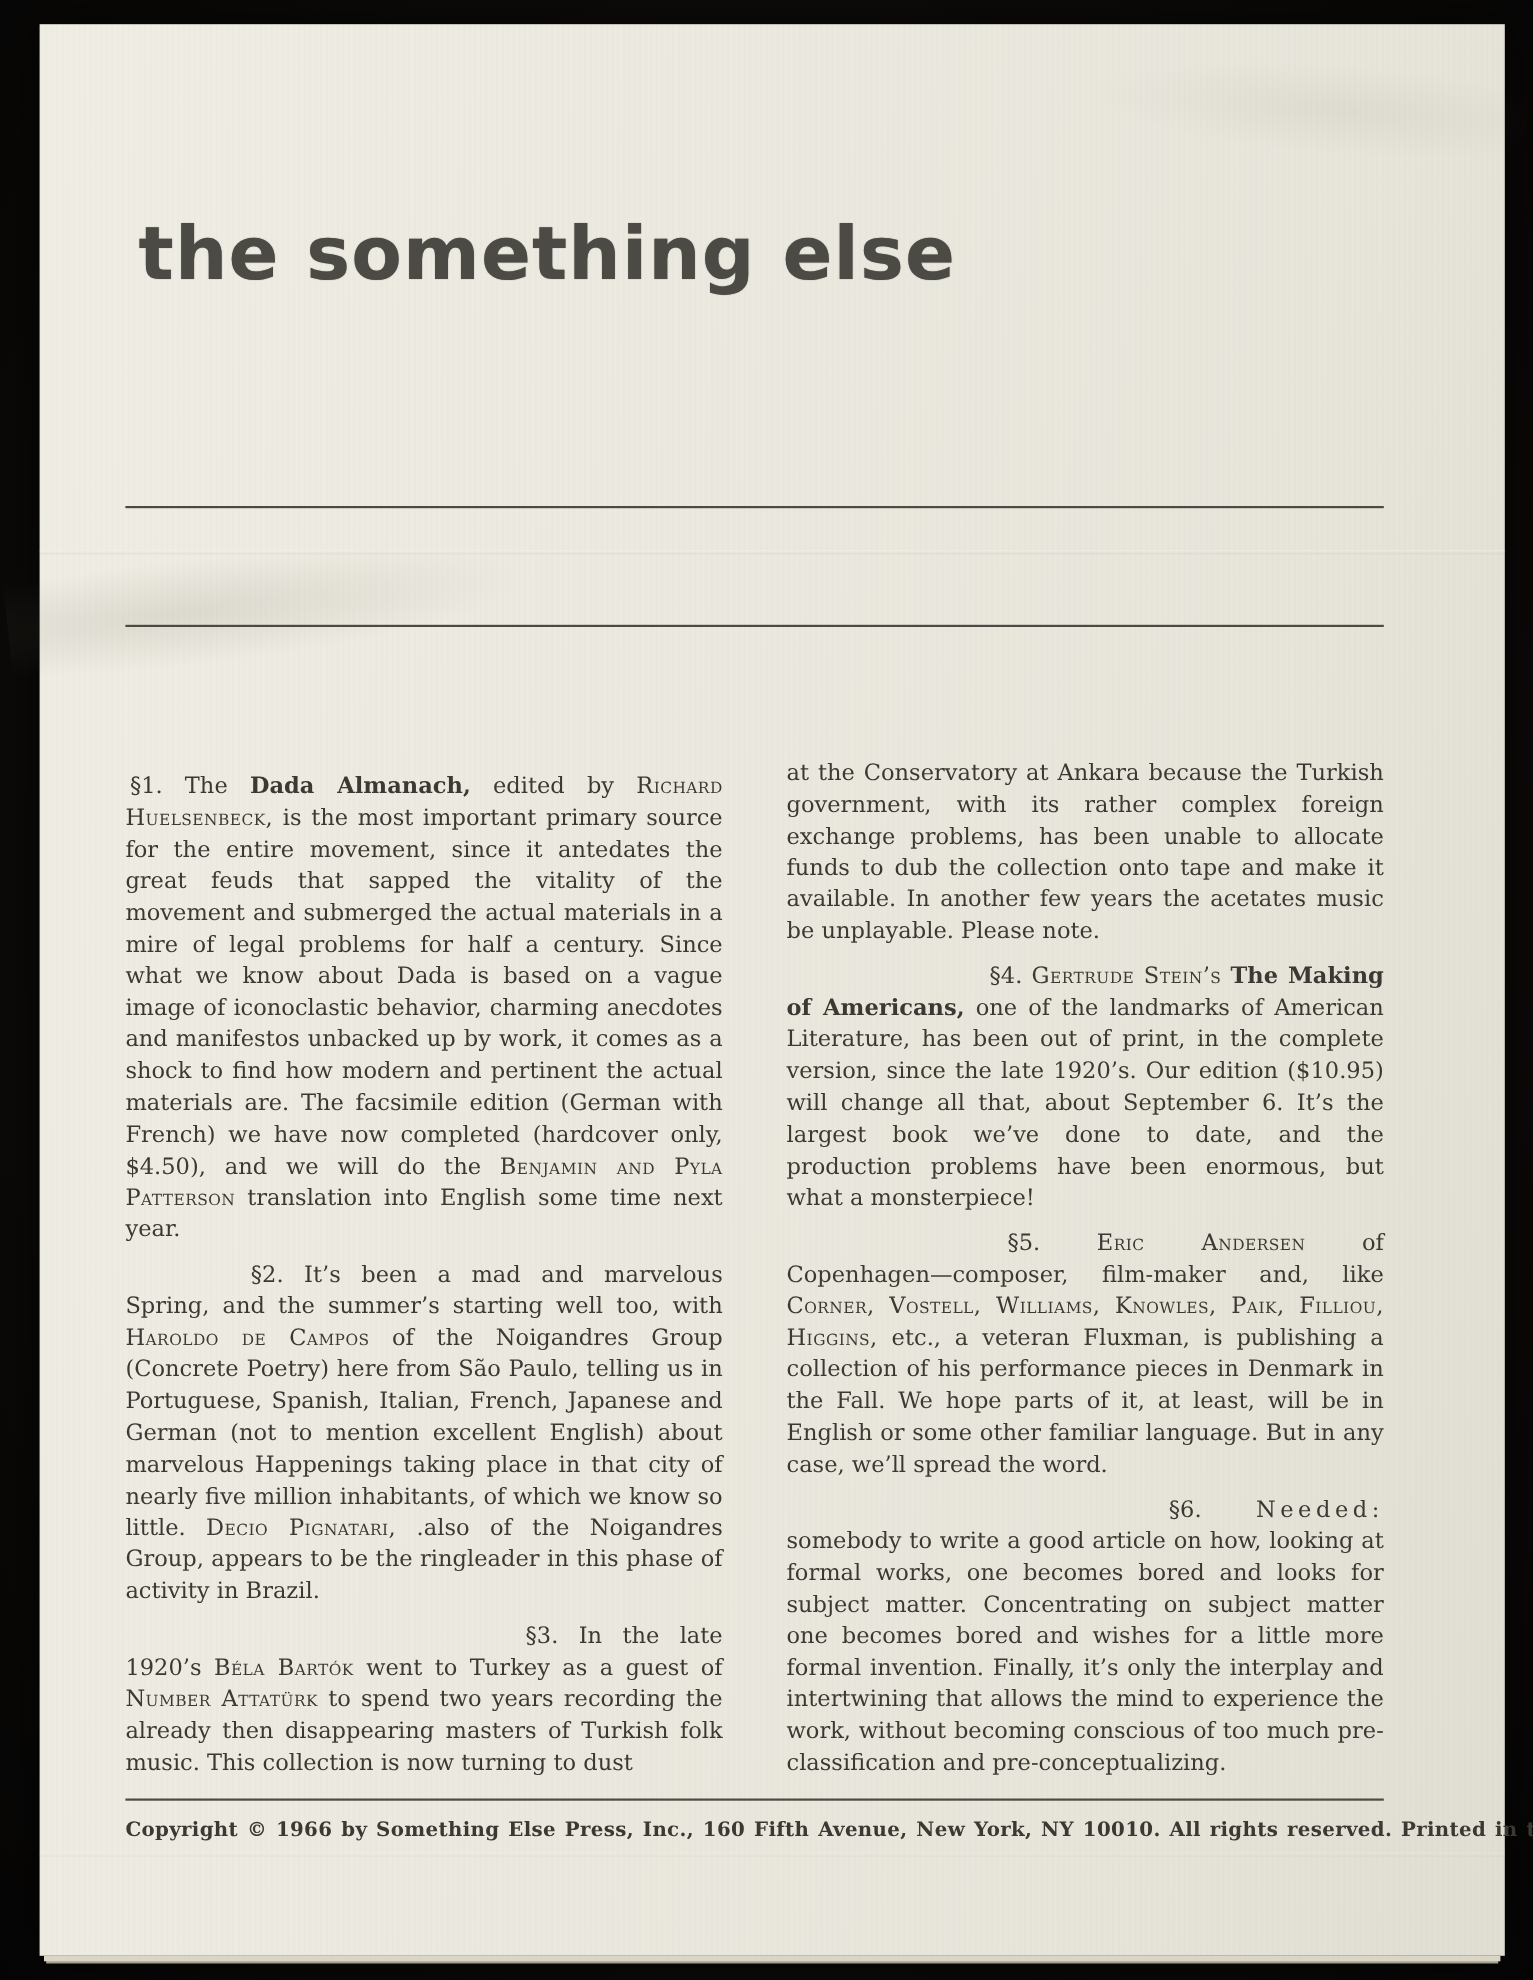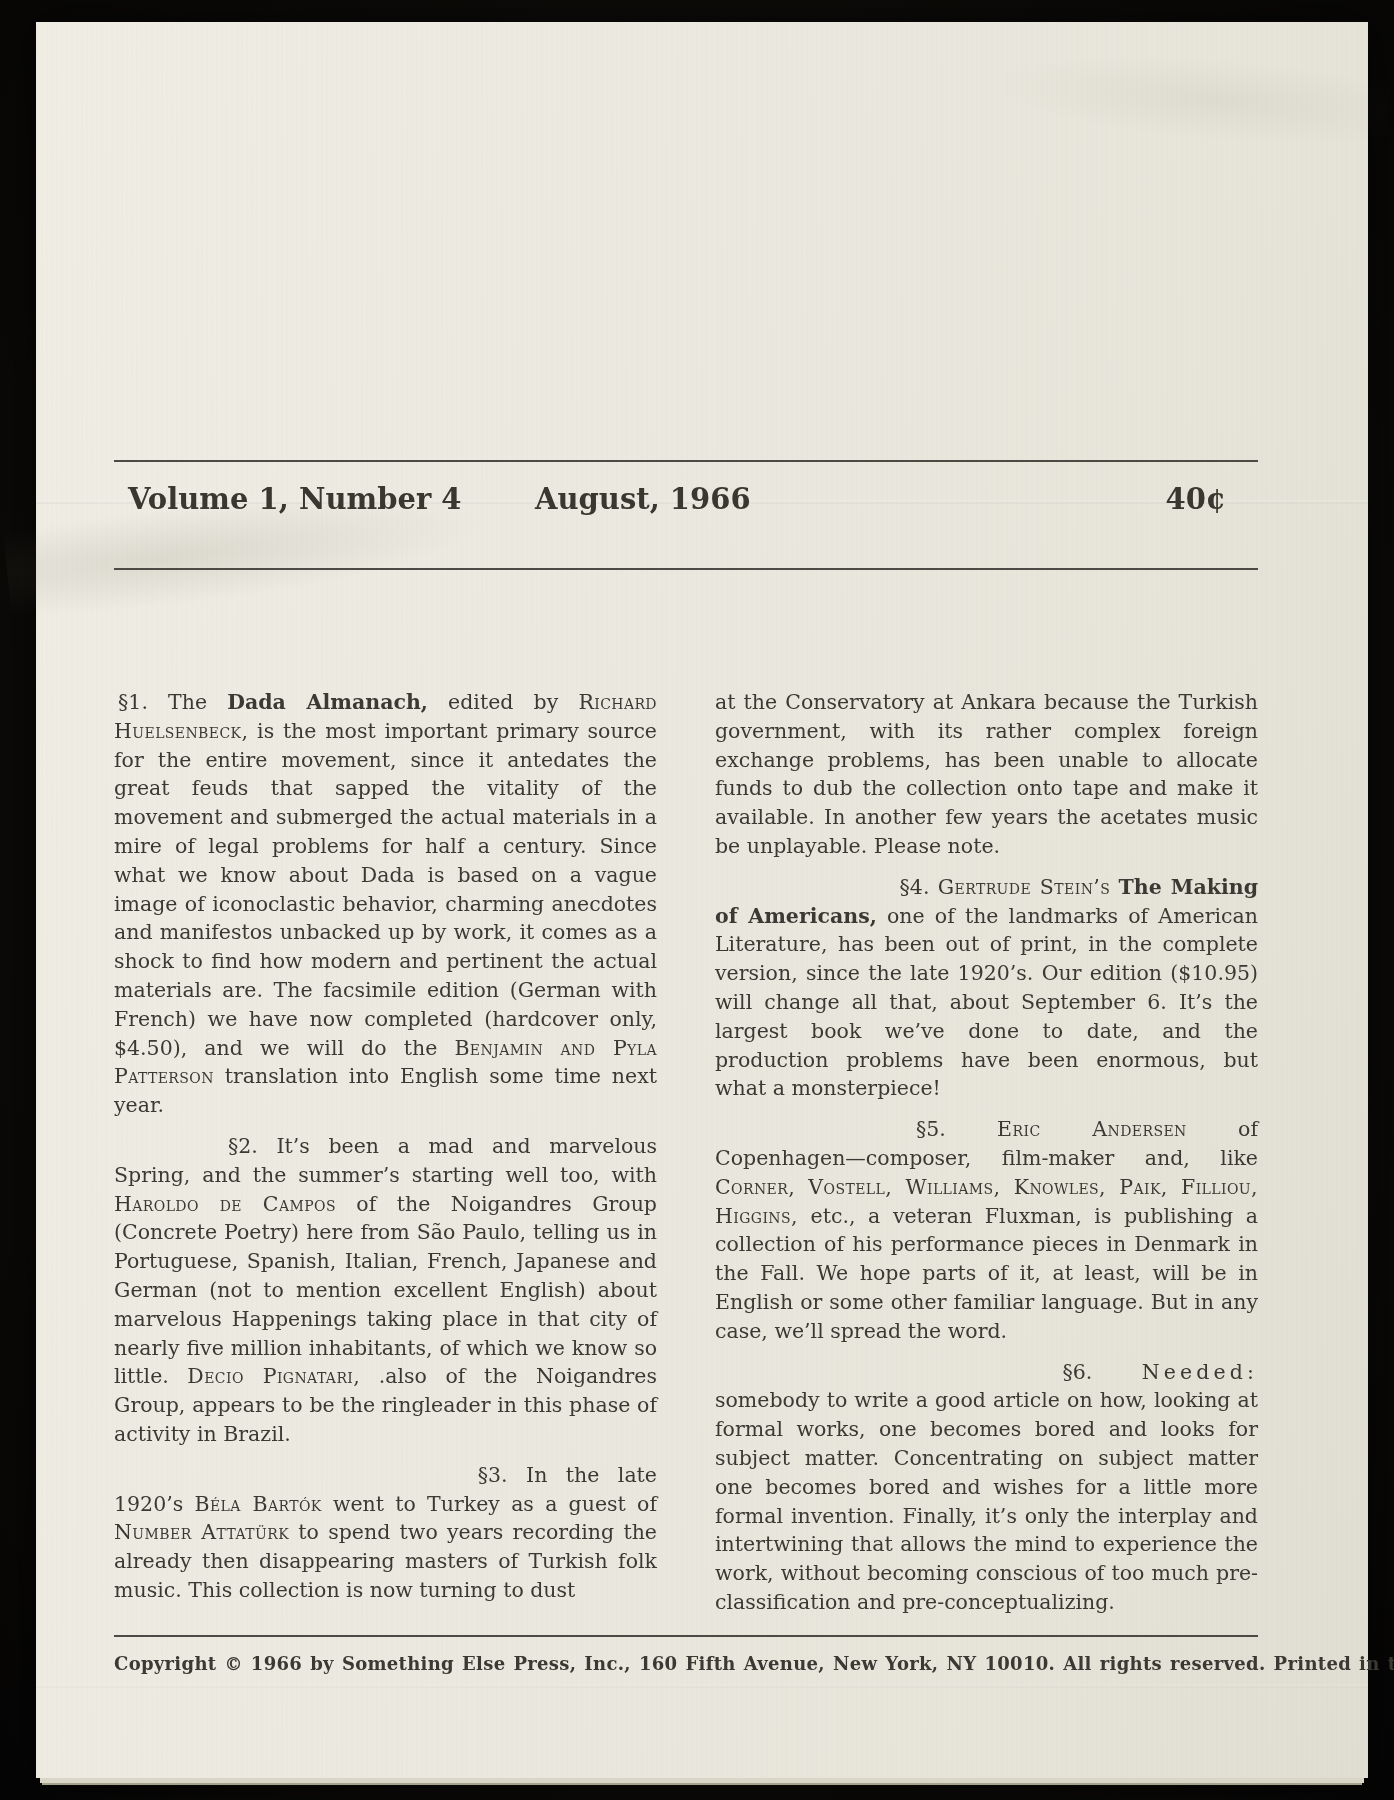--- a/index.html
+++ b/index.html
@@ -51,21 +51,21 @@
   .issue-date{position:absolute;left:421px;top:0;white-space:nowrap;}
   .issue-price{position:absolute;right:32px;top:0;white-space:nowrap;}
 
   .headline{
     position:absolute;left:78px;top:578px;width:1144px;
     text-align:center;font-weight:700;font-size:48px;color:#3c3a33;
     letter-spacing:1px;line-height:1;
   }
 
   .body-wrap{position:absolute;left:78px;top:666px;width:1144px;}
-  .cols{display:flex;gap:58px;align-items:flex-start;}
+  .cols{display:flex;gap:58px;align-items:flex-end;}
   .col{width:543px;color:#3b3933;font-size:20.5px;line-height:28.8px;}
   .para{margin:0 0 12px 0;text-align:justify;hyphens:auto;-webkit-hyphens:auto;}
   .para:last-child{margin-bottom:0;}
   .sc{font-variant-caps:small-caps;letter-spacing:0.02em;}
   .b{font-weight:700;}
   .ls{letter-spacing:0.2em;margin-top:47px;}
 
   .bottom-rule{margin-top:18px;height:2px;background:#4c4a44;}
   .footer-line{
     margin-top:16px;text-align:center;font-weight:700;font-size:18px;
@@ -75,28 +75,24 @@
 </head>
 <body>
 
 <div id="paper">
 
   <div class="crease h1"></div>
   <div class="crease h2"></div>
   <div class="crease d1"></div>
   <div class="crease d2"></div>
 
+  <div class="masthead-1">the something else</div>
 
   <div class="rule r1"></div>
 
-  <div class="issue-row">
-    <span class="issue-vol">Volume 1, Number 4</span>
-    <span class="issue-date">August, 1966</span>
-    <span class="issue-price">40¢</span>
-  </div>
 
   <div class="rule r2"></div>
 
 
   <div class="body-wrap">
     <div class="cols">
       <div class="col">
           <p class="para" style="text-indent: 0.2em;"><span>§1. The </span><span class="b">Dada Almanach,</span><span> edited by </span><span class="sc">Richard Huelsenbeck,</span><span> is the most important primary source for the entire movement, since it antedates the great feuds that sapped the vitality of the movement and submerged the actual materials in a mire of legal problems for half a century. Since what we know about Dada is based on a vague image of iconoclastic behavior, charming anecdotes and manifestos unbacked up by work, it comes as a shock to find how modern and pertinent the actual materials are. The facsimile edition (German with French) we have now completed (hardcover only, $4.50), and we will do the </span><span class="sc">Benjamin and Pyla Patterson</span><span> translation into English some time next year.</span></p>
           <p class="para" style="text-indent: 21%;"><span>§2. It’s been a mad and marvelous Spring, and the summer’s starting well too, with </span><span class="sc">Haroldo de Campos</span><span> of the Noigandres Group (Concrete Poetry) here from São Paulo, telling us in Portuguese, Spanish, Italian, French, Japanese and German (not to mention excellent English) about marvelous Happenings taking place in that city of nearly five million inhabitants, of which we know so little. </span><span class="sc">Decio Pignatari,</span><span> .also of the Noigandres Group, appears to be the ringleader in this phase of activity in Brazil.</span></p>
           <p class="para" style="text-indent: 67%;"><span>§3. In the late 1920’s </span><span class="sc">Béla Bartók</span><span> went to Turkey as a guest of </span><span class="sc">Number Attatürk</span><span> to spend two years recording the already then disappearing masters of Turkish folk music. This collection is now turning to dust</span></p>

